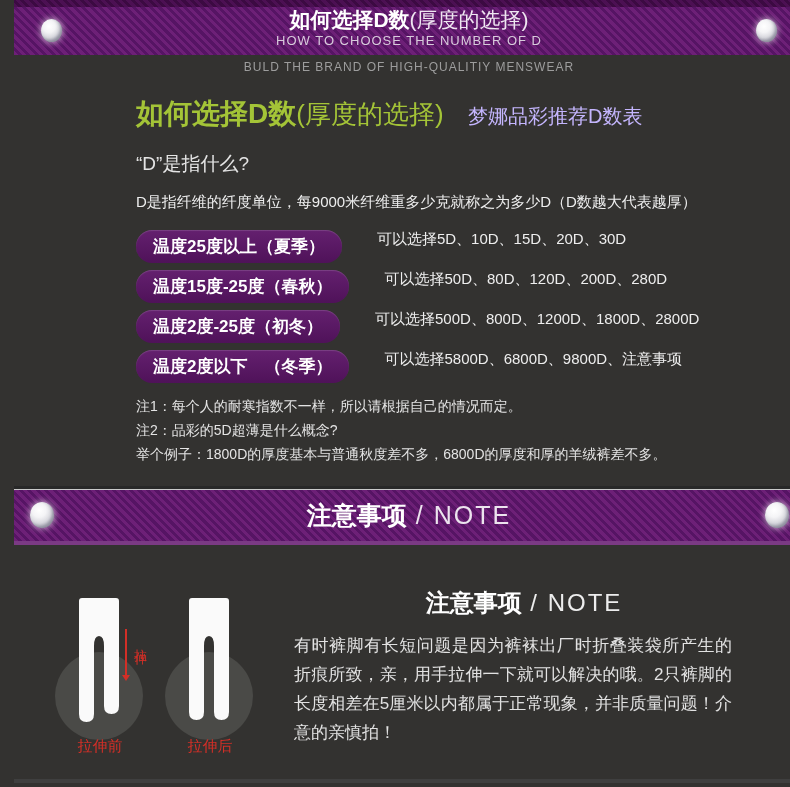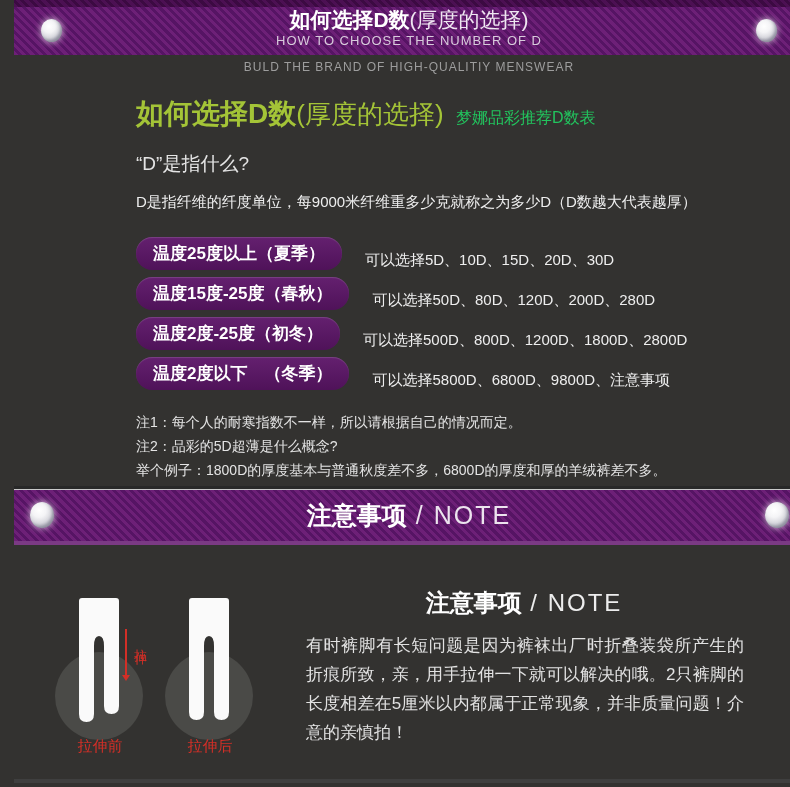--- a/index.html
+++ b/index.html
@@ -28,30 +28,30 @@
 
   
   .brand-bar{height:25px;background:#333230;text-align:center;}
   .brand-bar span{font-size:12px;color:#9d9d9d;letter-spacing:1px;line-height:25px;}
 
   
   .section-1{position:relative;height:406px;padding:0 40px 0 122px;box-sizing:border-box;}
   .d-title{padding-top:15px;white-space:nowrap;}
   .d-title .b{font-size:28px;font-weight:bold;color:#a4c437;}
   .d-title .l{font-size:26px;color:#a4c437;}
-  .d-title .side{font-size:16px;color:#22c55e;margin-left:8px;}
+  .d-title .side{font-size:20px;color:#c4b5fd;margin-left:20px;}
   .d-question{margin-top:18px;font-size:19px;color:#e5e5e5;}
   .d-desc{margin-top:16px;font-size:15px;color:#eeeeee;}
   .d-rows{margin-top:18px;}
-  .d-row{display:flex;align-items:flex-end;height:40px;}
+  .d-row{display:flex;align-items:flex-start;height:40px;gap:12px;}
   .pill{display:inline-block;background:linear-gradient(#64206f,#4f1259);
     border-radius:16px;padding:5px 17px;font-size:17px;font-weight:bold;color:#fff;
     min-width:140px;text-align:center;box-shadow:inset 0 1px 1px rgba(255,255,255,.15);}
   .row-text{margin-left:23px;font-size:15px;color:#eeeeee;}
-  .d-notes{margin-top:20px;}
+  .d-notes{margin-top:4px;}
   .d-note{font-size:14px;color:#e4e4e4;line-height:24px;}
 
   
   .banner-gap{height:3px;background:#282828;border-bottom:1px solid #c9c9c9;}
   .note-banner{position:relative;height:51px;
     background:repeating-linear-gradient(45deg,#6d2077 0 3px,#561464 3px 6px);
     border-bottom:4px solid #7b3a84;}
   .note-banner-title{text-align:center;line-height:51px;color:#fff;font-size:25px;}
   .note-banner-title .zh{font-weight:bold;}
   .note-banner-title .en{font-weight:normal;color:#ece4ee;letter-spacing:2px;}
@@ -64,21 +64,21 @@
   .fig-circle{position:absolute;left:11px;top:61px;width:88px;height:88px;border-radius:50%;background:#4a4a47;}
   .fig-pants{position:absolute;left:34px;top:7px;}
   .fig-label{position:absolute;left:0;right:0;top:146px;text-align:center;font-size:15px;color:#d22f27;}
   .stretch-arrow{position:absolute;left:81px;top:38px;width:1.6px;height:50px;background:#d22f27;}
   .stretch-arrow:after{content:"";position:absolute;left:-3.2px;bottom:-6px;border:4px solid transparent;border-top:6px solid #d22f27;}
   .stretch-label{position:absolute;left:87px;top:48px;color:#d22f27;font-size:13px;
     writing-mode:vertical-rl;letter-spacing:3px;}
   .note-heading{position:absolute;left:292px;top:42px;width:436px;text-align:center;color:#fff;font-size:24px;}
   .note-heading .zh{font-weight:bold;}
   .note-heading .en{font-weight:normal;color:#ededed;letter-spacing:2px;}
-  .note-paragraph{position:absolute;left:292px;top:86px;width:438px;font-size:17px;
+  .note-paragraph{position:absolute;left:280px;top:86px;width:438px;font-size:17px;
     line-height:29px;color:#e2e2e2;text-align:justify;}
 </style>
 </head>
 <body>
 
 <div class="page">
 
   <div class="top-banner">
     <div class="dark-strip"></div>
     <span class="diamond sm" style="left:27px;top:19px;"></span>

